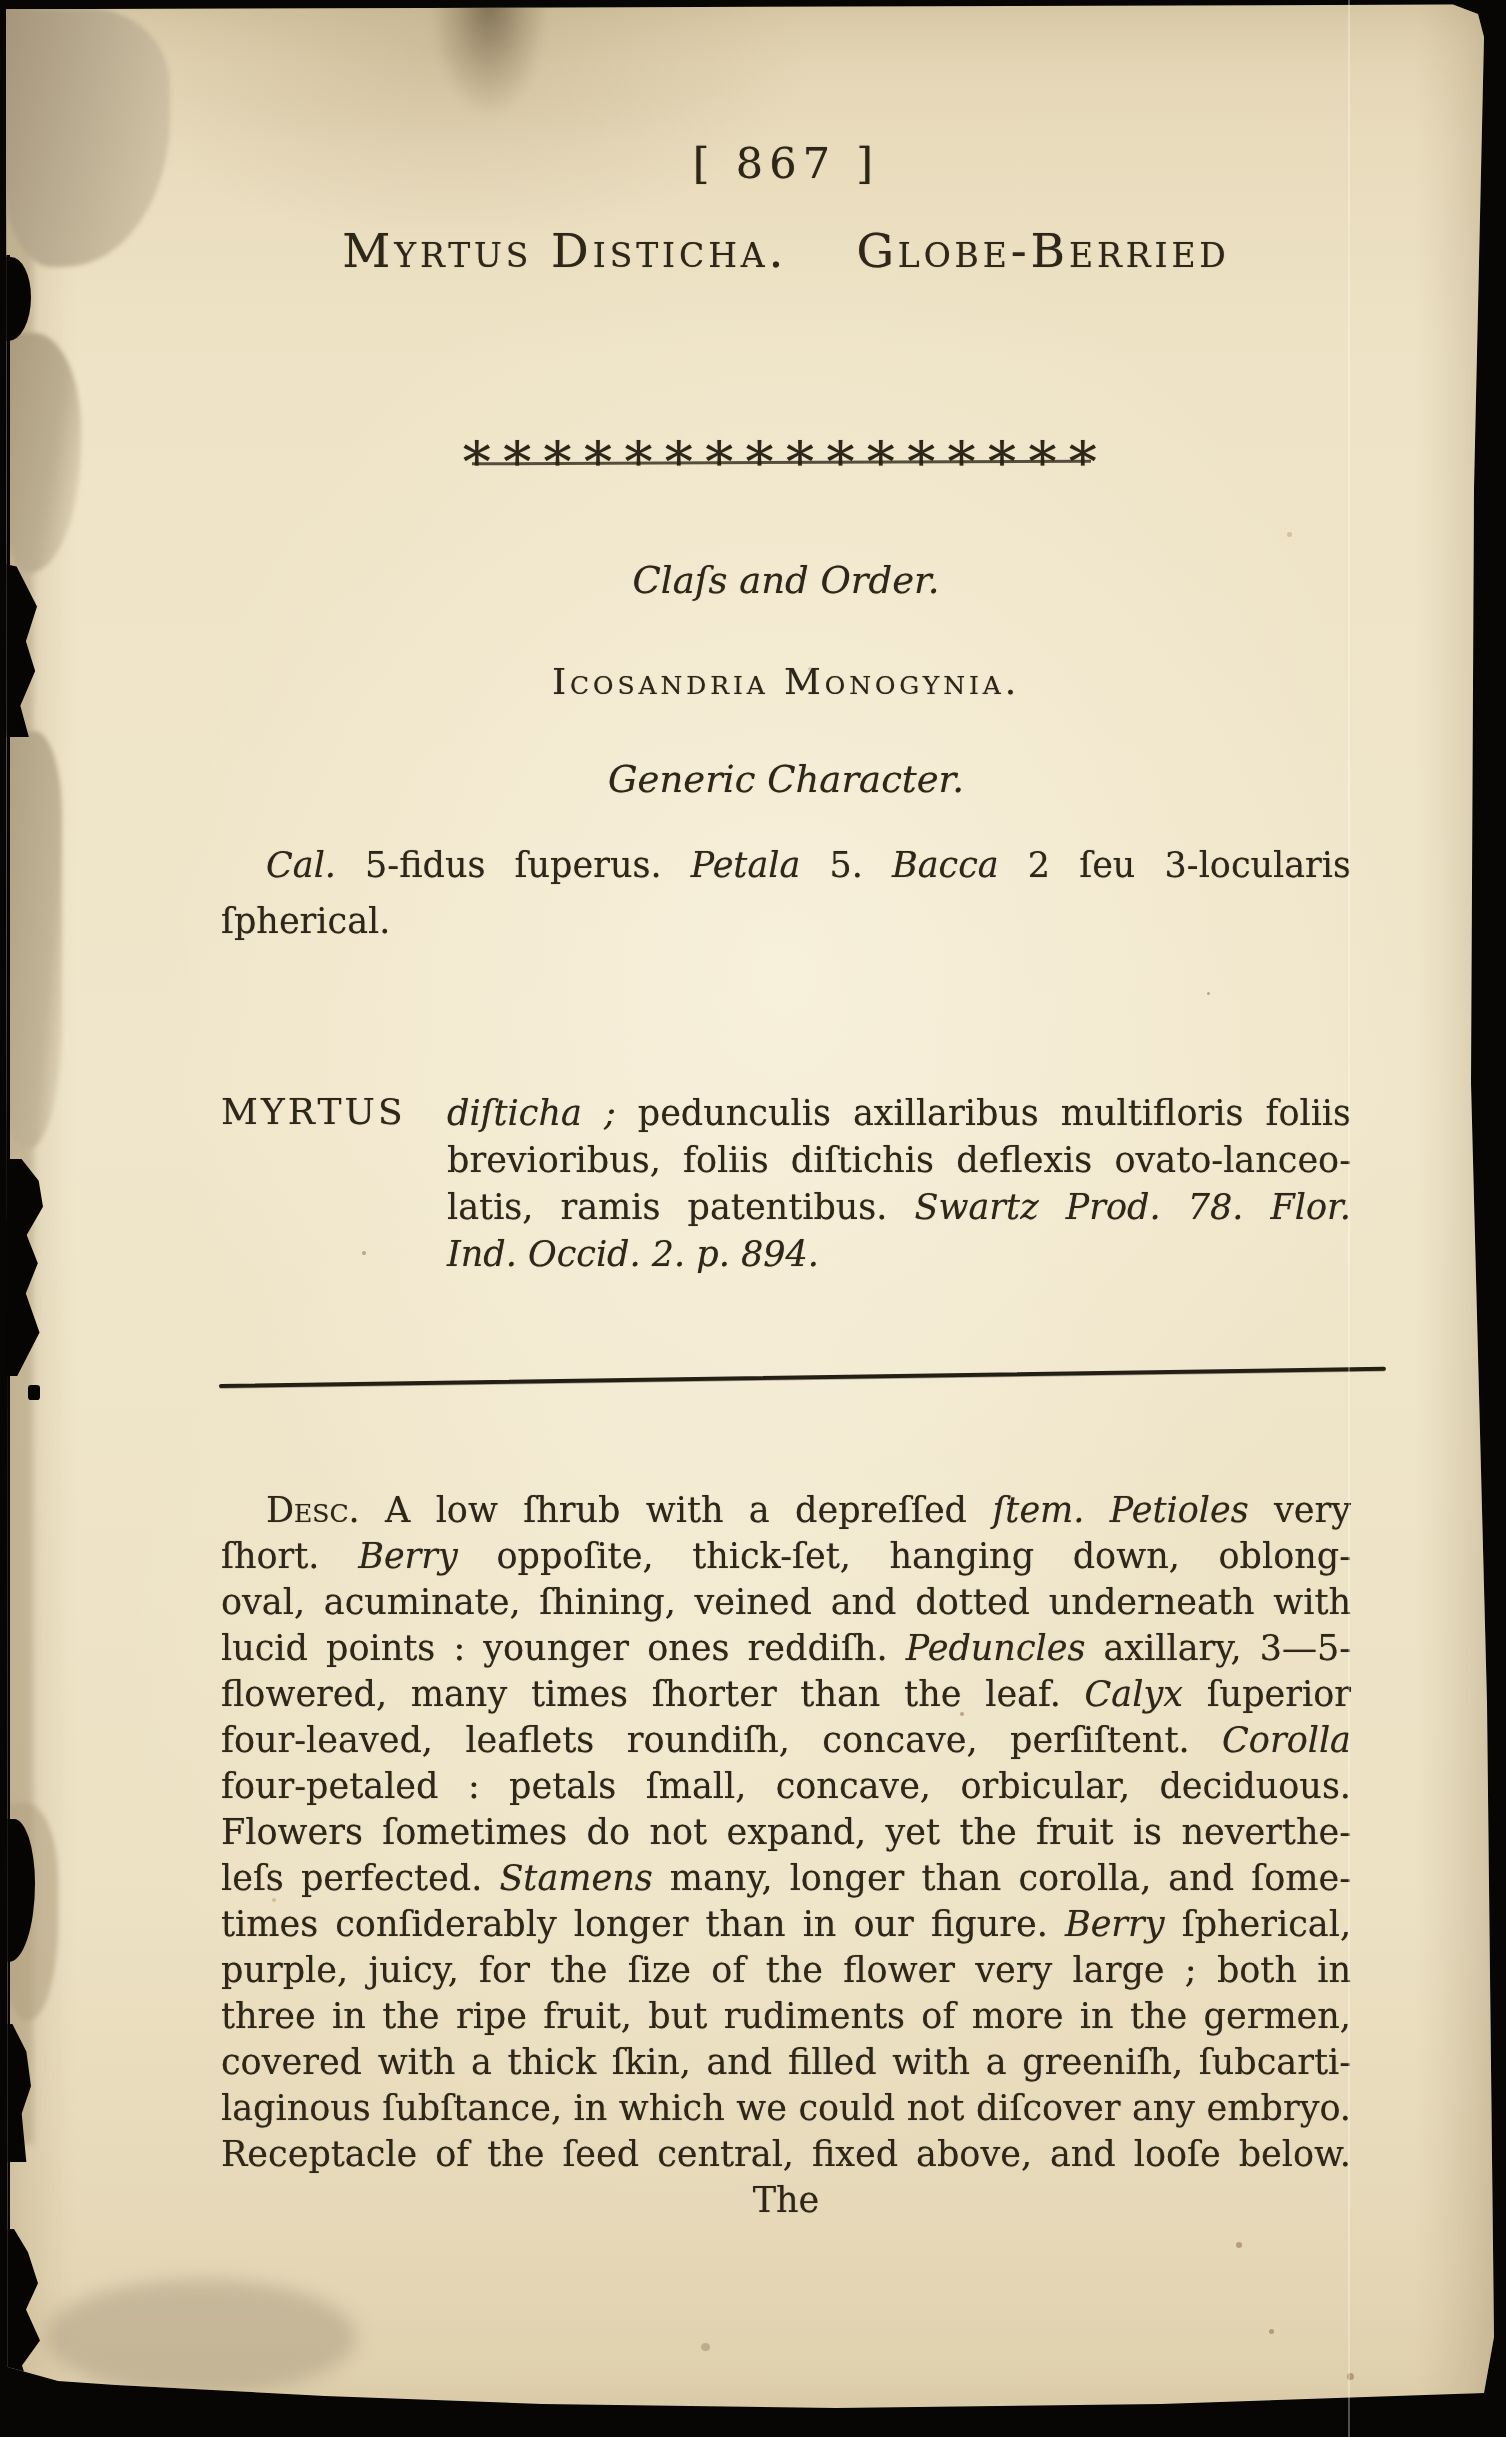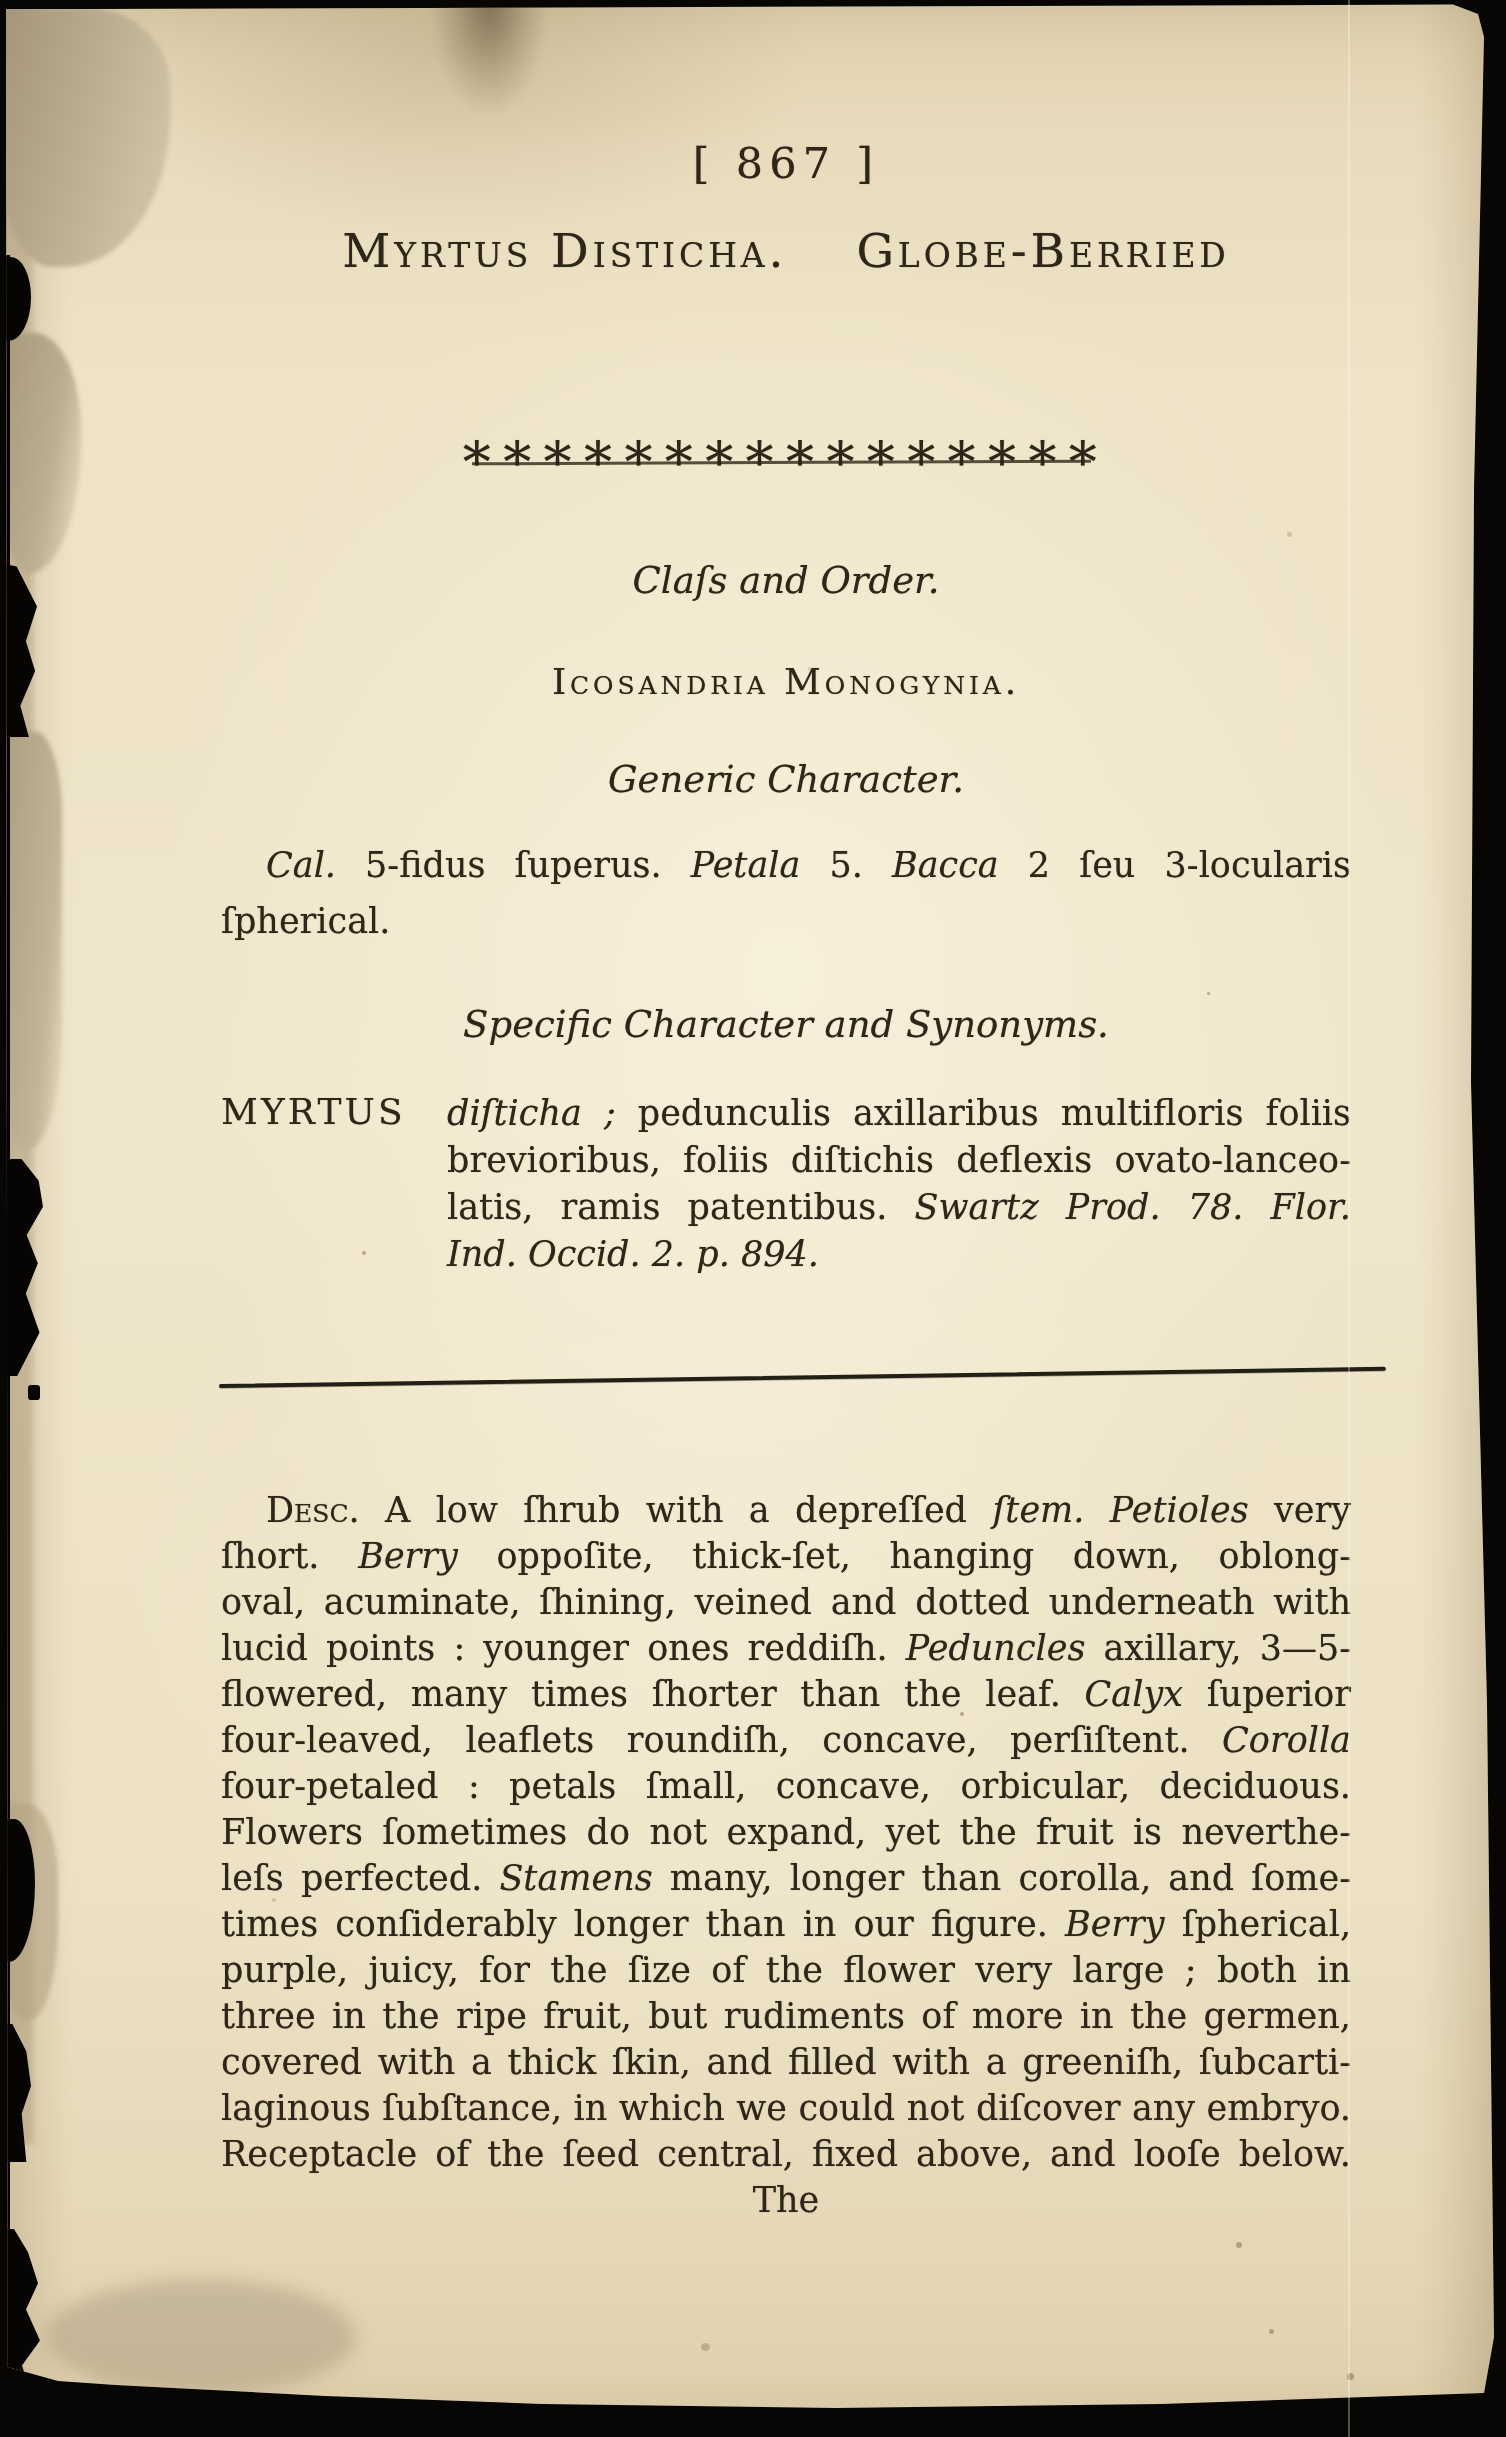--- a/index.html
+++ b/index.html
@@ -144,21 +144,20 @@
     <div class="abs col center ink ornament">****************</div>
     <div class="abs orn-line"></div>
 
     <div class="abs col center ink h-italic classhead">Claſs and Order.</div>
     <div class="abs col center ink classval">Icosandria Monogynia.</div>
 
     <div class="abs col center ink h-italic genhead">Generic Character.</div>
     <div class="abs col ink bodytext just genline1"><span class="it">Cal.</span><span> 5-fidus ſuperus.  </span><span class="it">Petala</span><span> 5.  </span><span class="it">Bacca</span><span> 2 ſeu 3-locularis</span></div>
     <div class="abs col ink bodytext genline2">ſpherical.</div>
 
-    <div class="abs col center ink h-italic spechead">Specific Character and Synonyms.</div>
 
     <div class="abs col specblock">
       <div class="genus ink">MYRTUS</div>
       <div class="speclines bodytext ink">
         <div class="just"><span class="it">diſticha ;</span><span> pedunculis axillaribus multifloris foliis</span></div>
         <div class="just"><span>brevioribus, foliis diſtichis deflexis ovato-lanceo-</span></div>
         <div class="just"><span>latis, ramis patentibus.  </span><span class="it">Swartz Prod. 78.  Flor.</span></div>
         <div><span class="it">Ind. Occid. 2. p. 894.</span></div>
       </div>
     </div>

